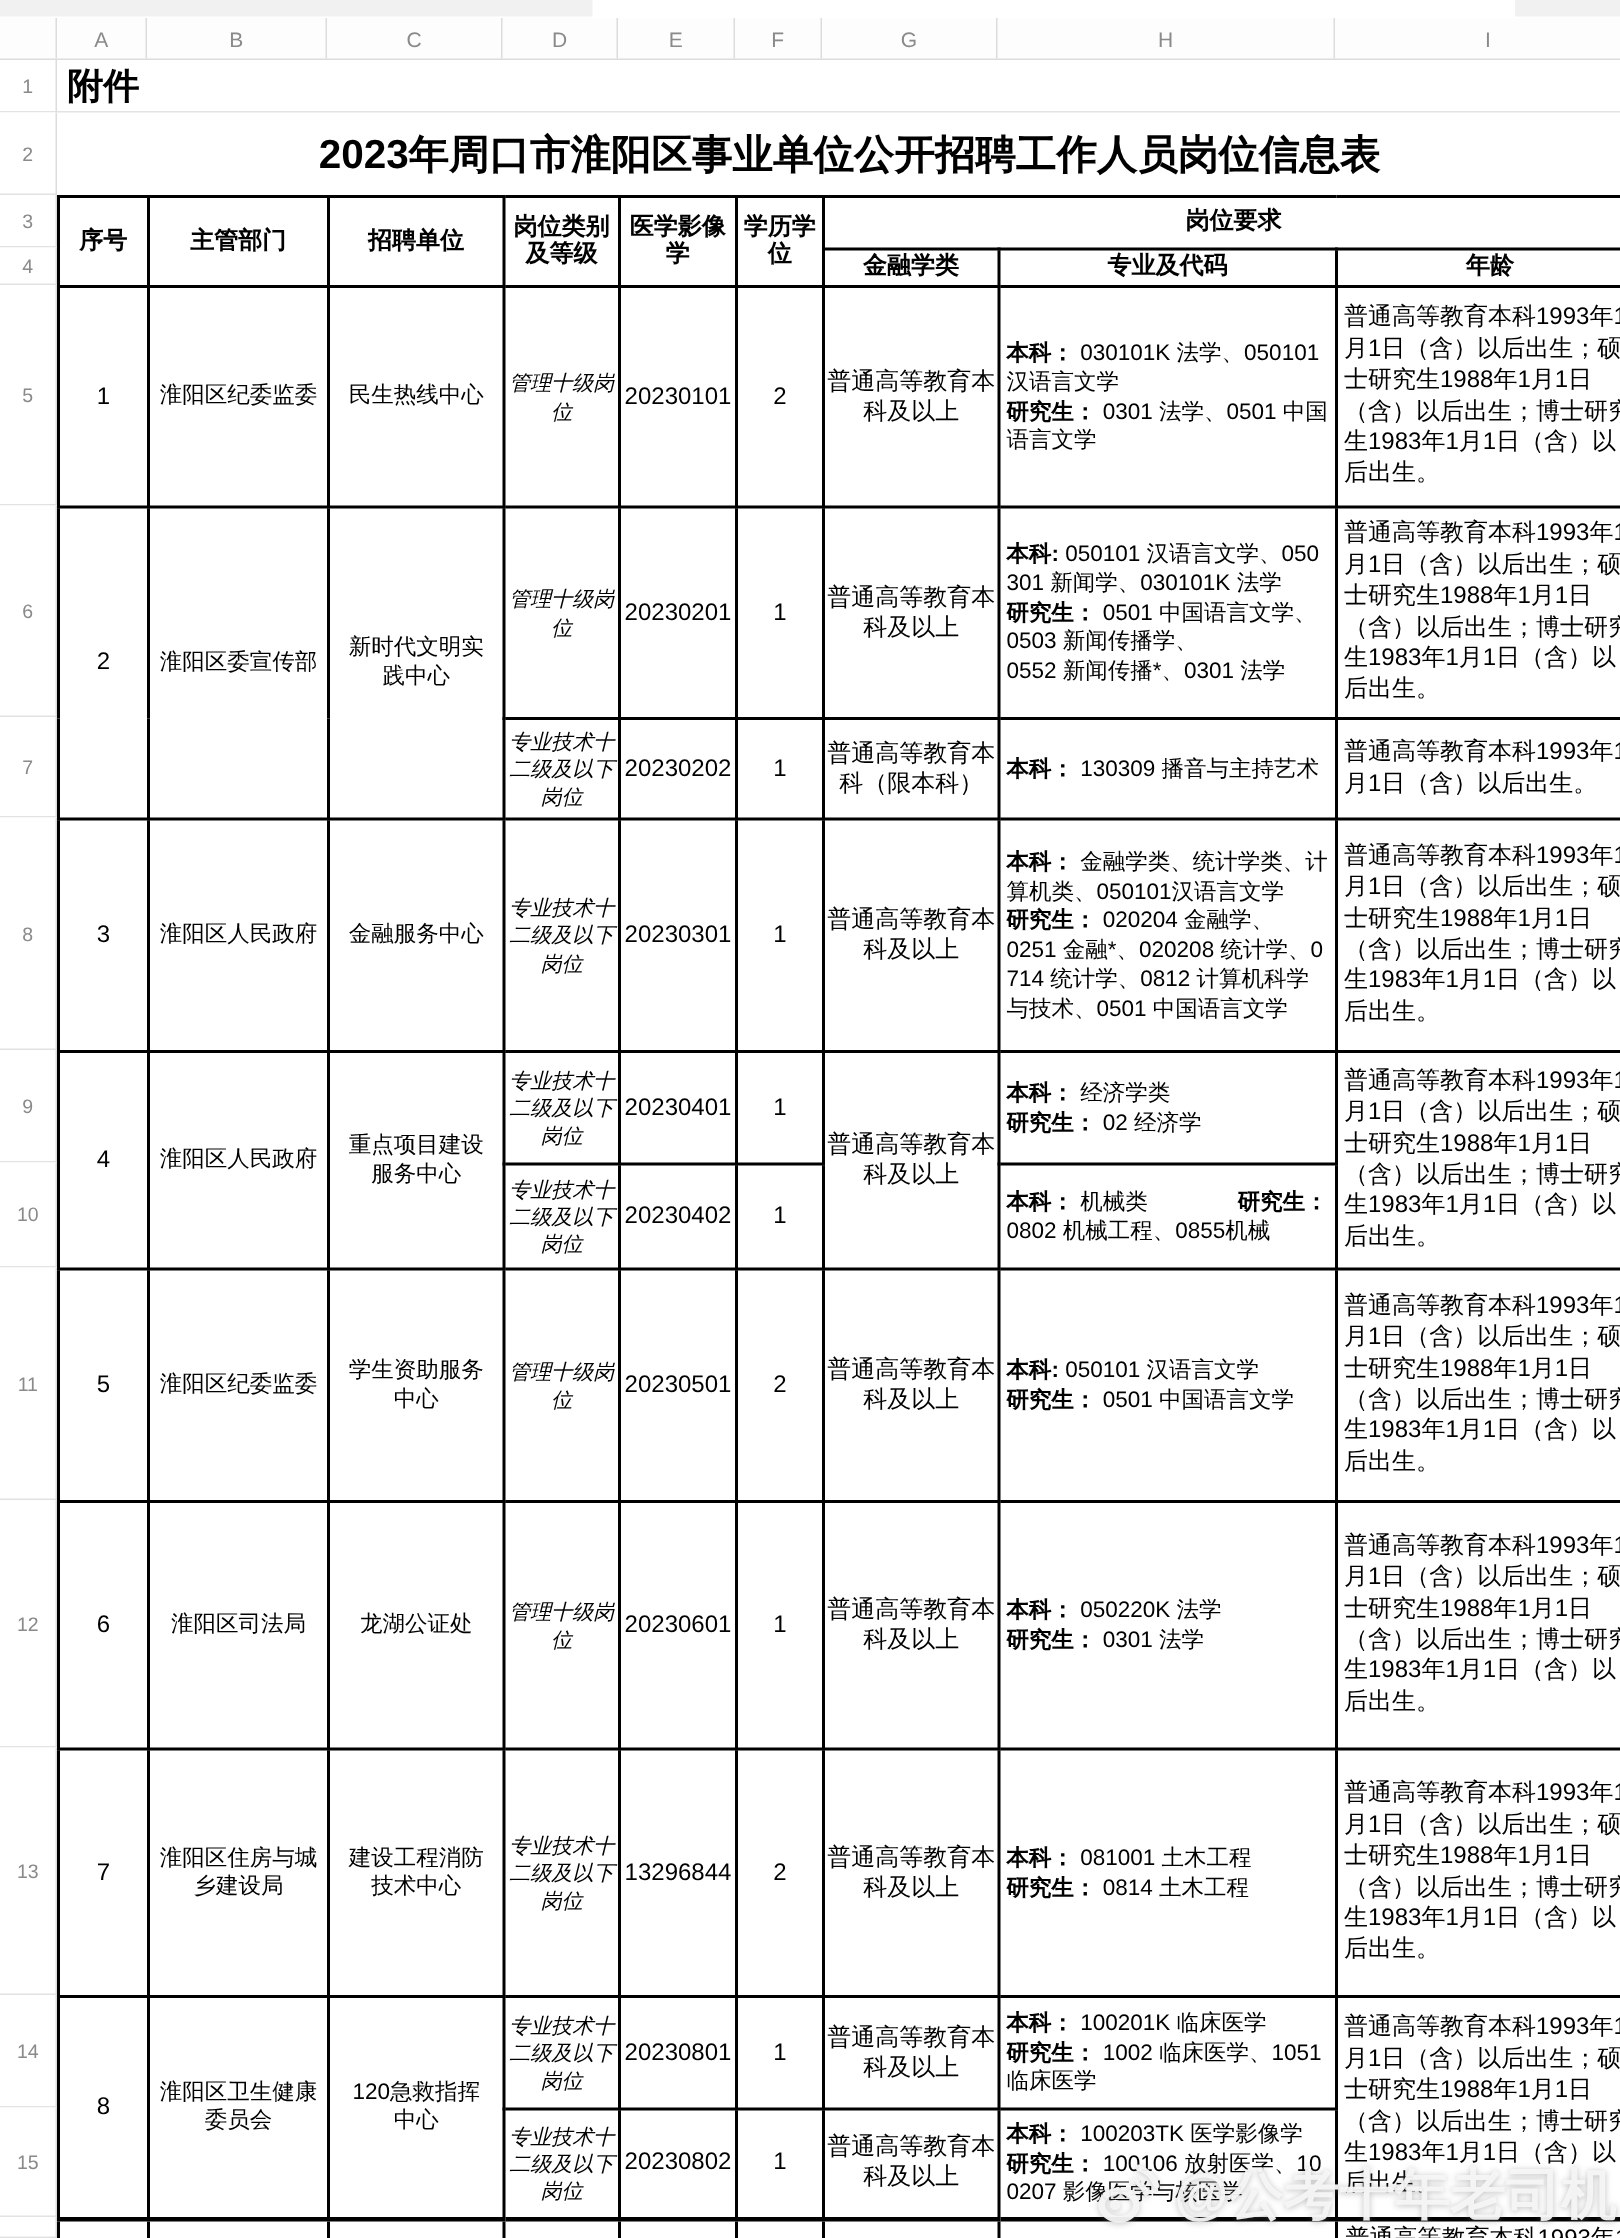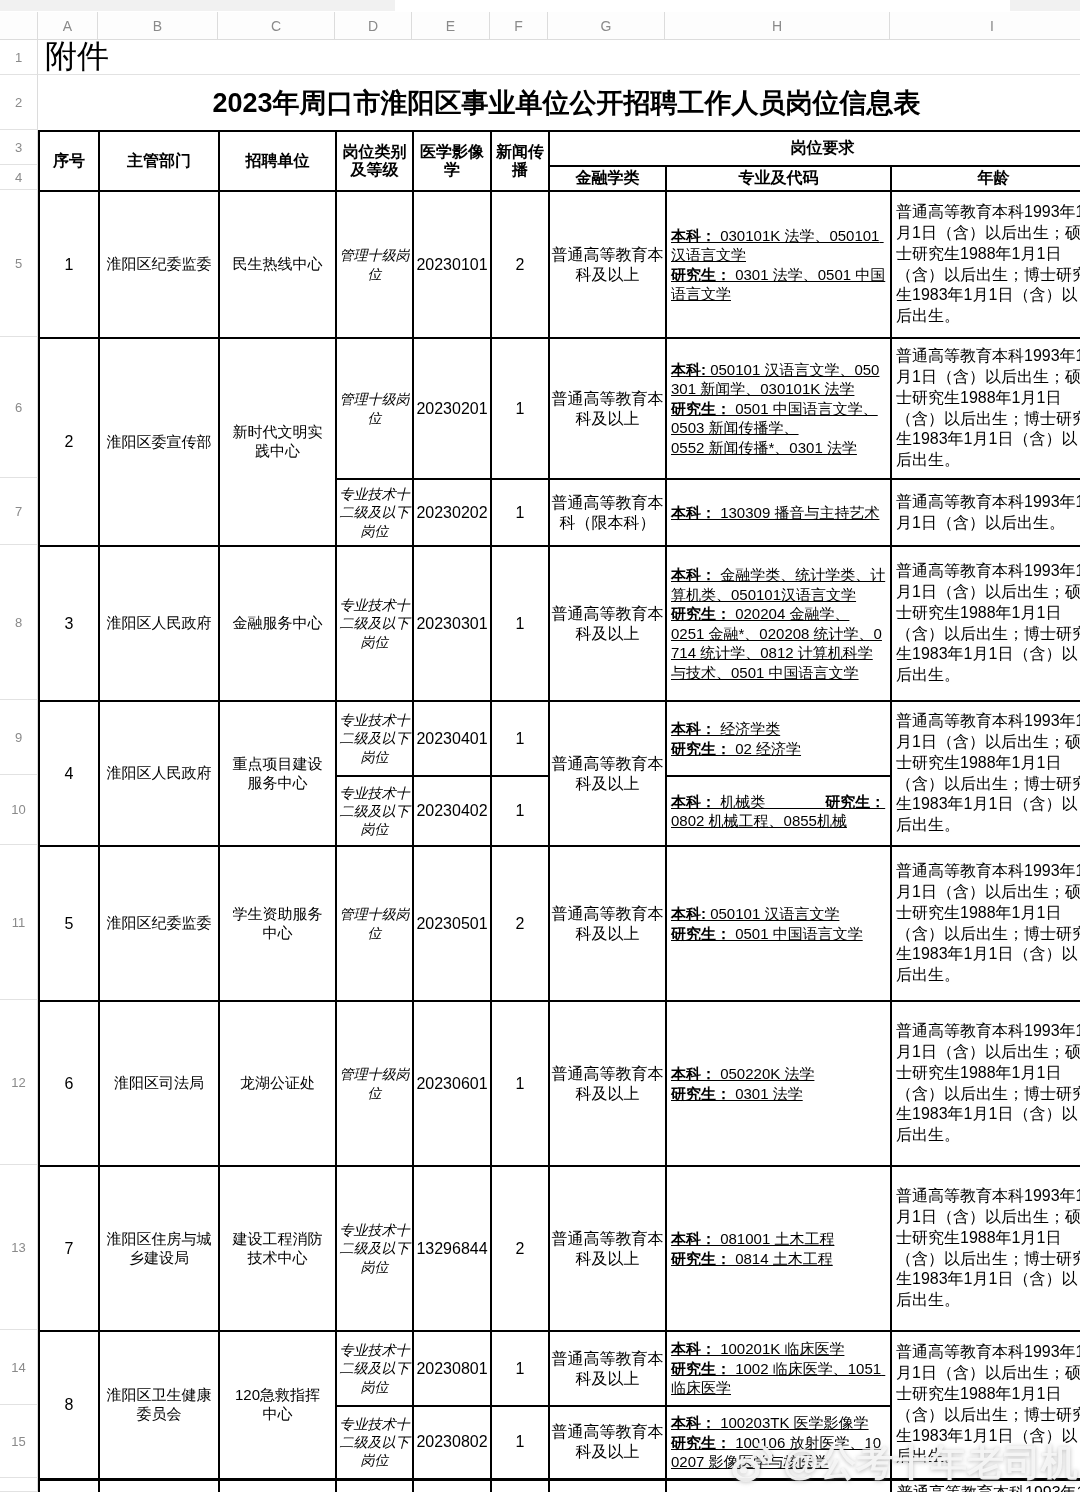--- a/index.html
+++ b/index.html
@@ -12,34 +12,34 @@
   .topstrip{position:absolute;top:0;left:0;width:1080px;height:12px;background:#fff;}
   .topstrip .seg{position:absolute;top:0;height:11px;background:#f1f1f1;}
   .seg-a{left:0;width:395px;}
   .seg-b{left:1010px;width:70px;}
   .colheads{position:absolute;top:12px;left:0;height:28px;width:1110px;display:flex;background:#fdfdfd;border-bottom:1px solid #dcdcdc;box-sizing:border-box;}
   .colheads .corner{width:38px;border-right:1px solid #dcdcdc;box-sizing:border-box;}
   .colheads .col{display:flex;align-items:center;justify-content:center;color:#8a8a8a;font-size:14px;border-right:1px solid #dcdcdc;box-sizing:border-box;}
   .gutter{position:absolute;top:40px;left:0;width:38px;}
   .gutter .rn{display:flex;align-items:center;justify-content:center;color:#8a8a8a;font-size:13px;border-bottom:1px solid #e2e2e2;border-right:1px solid #dcdcdc;box-sizing:border-box;background:#fff;}
   
-  .attach-row{position:absolute;left:38px;top:40px;width:1042px;height:35px;display:flex;align-items:center;padding-left:7px;box-sizing:border-box;font-weight:normal;font-size:32px;border-bottom:1px solid #e2e2e2;}
+  .attach-row{position:absolute;left:38px;top:40px;width:1042px;height:35px;display:flex;align-items:center;padding-left:7px;box-sizing:border-box;font-weight:bold;font-size:24px;border-bottom:1px solid #e2e2e2;}
   .title-row{position:absolute;left:38px;top:75px;width:1057px;height:55px;display:flex;align-items:center;justify-content:center;font-weight:bold;font-size:27px;}
   
   table.main{position:absolute;left:38px;top:130px;width:1057px;border-collapse:collapse;table-layout:fixed;}
   table.main th,table.main td{border:2px solid #000;box-sizing:border-box;vertical-align:middle;overflow:hidden;}
   table.main th{font-size:16px;font-weight:bold;text-align:center;padding:1px;line-height:1.15;}
   th.th-cat{font-size:15px;padding:0;}
   td.c{text-align:center;font-size:16px;padding:1px;line-height:1.25;}
   td.dept{font-size:15px;padding:0;}
   td.unit{font-size:15px;padding:0 10px;}
   td.cat{font-size:14px;padding:1px;line-height:1.3;font-style:italic;}
   td.edu{font-size:16px;padding:1px;line-height:1.25;}
   td.major{font-size:15px;text-align:left;padding:3px 4px;line-height:1.3;}
-  td.major p{margin:0;white-space:pre-wrap;word-break:break-all;text-decoration:underline;}
+  td.major p{margin:0;white-space:pre-wrap;word-break:break-all;}
   td.major b{font-weight:bold;}
   td.age{font-size:16px;text-align:left;padding:3px 4px;line-height:1.3;white-space:pre-wrap;word-break:break-all;}
   tr.partial td{border-top:3px solid #000;vertical-align:top;}
   .clip{height:13px;overflow:hidden;font-size:16px;line-height:1.3;padding:1px 4px;white-space:pre-wrap;word-break:break-all;}
   
   .watermark{position:absolute;top:1438px;right:2px;display:flex;align-items:center;gap:8px;z-index:5;
     color:rgba(246,246,246,0.95);font-size:37px;font-weight:600;
     text-shadow:0 1px 4px rgba(110,110,110,0.45);pointer-events:none;}
   .watermark svg{filter:drop-shadow(0 1px 2px rgba(110,110,110,0.4));}
 </style>
@@ -98,21 +98,21 @@
       <col style="width:225px">
       <col style="width:205px">
   </colgroup>
   <tbody>
       <tr style="height:35px">
     <th rowspan="2">序号</th>
     <th rowspan="2">主管部门</th>
     <th rowspan="2">招聘单位</th>
     <th rowspan="2" class="th-cat">岗位类别及等级</th>
     <th rowspan="2">医学影像学</th>
-    <th rowspan="2">新闻传播</th>
+    <th rowspan="2">学历学位</th>
     <th colspan="3">岗位要求</th>
   </tr>
   <tr style="height:25px">
     <th>金融学类</th>
     <th>专业及代码</th>
     <th>年龄</th>
   </tr>
 
   <tr style="height:147px">
     <td class="c">1</td>

